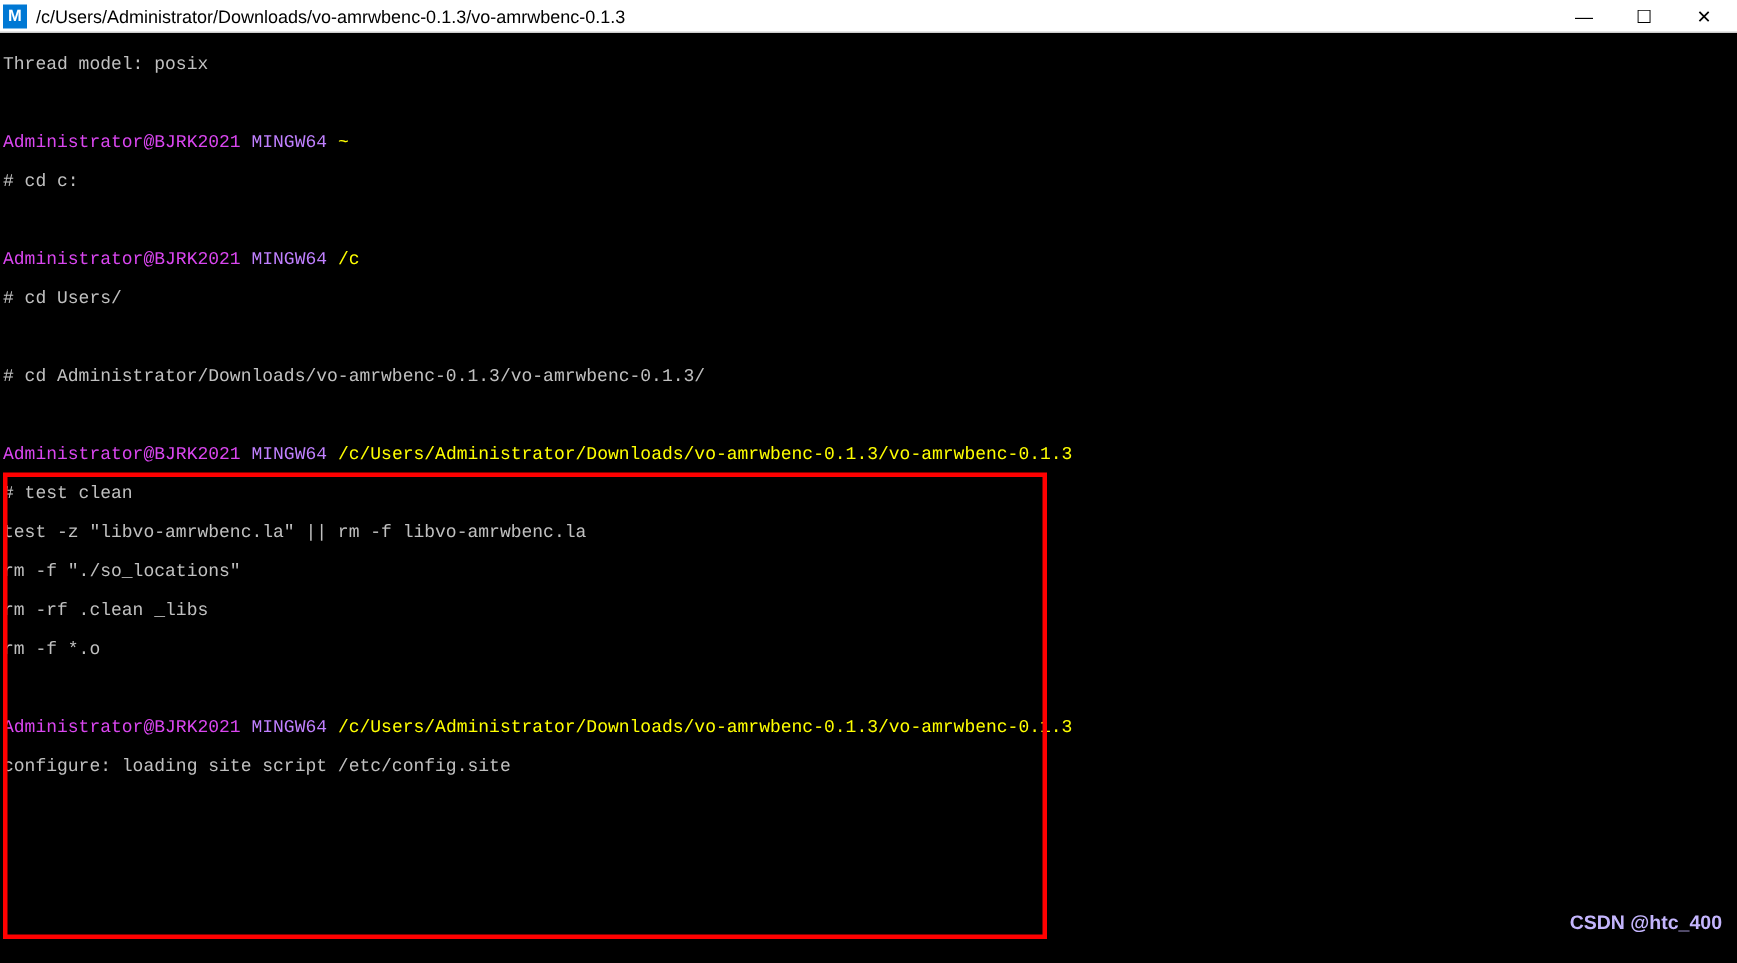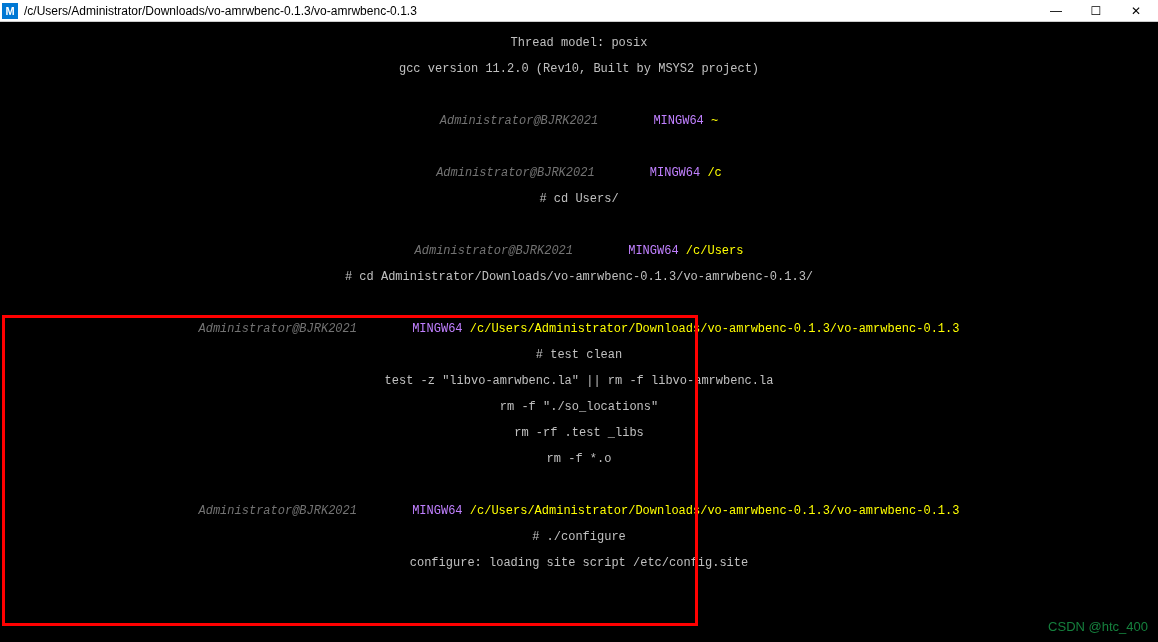--- a/index.html
+++ b/index.html
@@ -57,77 +57,75 @@
       font-size: 12px;
       cursor: pointer;
     }
     .terminal {
       padding: 2px;
       line-height: 13px;
       white-space: pre;
     }
     .line {
       display: block;
-      text-align: center;
     }
-    .green { color: #737373; font-style: italic; }
-    .purple { color: #c080ff; margin-left: 48px; }
+    .green { color: #d946ef; }
+    .purple { color: #c080ff; }
     .yellow { color: #ffff00; }
     .highlight-box {
       border: 3px solid #ff0000;
       position: absolute;
       left: 2px;
       top: 315px;
       width: 696px;
       height: 311px;
       pointer-events: none;
     }
     .watermark {
       position: absolute;
-      bottom: 8px;
+      bottom: 20px;
       right: 10px;
-      color: #15803d;
+      color: #c4b5fd;
       font-family: Arial, sans-serif;
       font-size: 13px;
+      font-weight: bold;
     }
   </style>
 </head>
 <body>
 
 <div class="titlebar">
   <div class="titlebar-icon">M</div>
   <div class="titlebar-text">/c/Users/Administrator/Downloads/vo-amrwbenc-0.1.3/vo-amrwbenc-0.1.3</div>
   <div class="window-controls">
     <div class="win-btn">—</div>
     <div class="win-btn">☐</div>
     <div class="win-btn">✕</div>
   </div>
 </div>
 
 <div class="terminal">
 <span class="line">Thread model: posix</span>
-<span class="line">gcc version 11.2.0 (Rev10, Built by MSYS2 project)</span>
 <span class="line"> </span>
 <span class="line"><span class="green">Administrator@BJRK2021</span> <span class="purple">MINGW64</span> <span class="yellow">~</span></span>
+<span class="line"># cd c:</span>
 <span class="line"> </span>
 <span class="line"><span class="green">Administrator@BJRK2021</span> <span class="purple">MINGW64</span> <span class="yellow">/c</span></span>
 <span class="line"># cd Users/</span>
 <span class="line"> </span>
-<span class="line"><span class="green">Administrator@BJRK2021</span> <span class="purple">MINGW64</span> <span class="yellow">/c/Users</span></span>
 <span class="line"># cd Administrator/Downloads/vo-amrwbenc-0.1.3/vo-amrwbenc-0.1.3/</span>
 <span class="line"> </span>
 <span class="line"><span class="green">Administrator@BJRK2021</span> <span class="purple">MINGW64</span> <span class="yellow">/c/Users/Administrator/Downloads/vo-amrwbenc-0.1.3/vo-amrwbenc-0.1.3</span></span>
 <span class="line"># test clean</span>
 <span class="line">test -z "libvo-amrwbenc.la" || rm -f libvo-amrwbenc.la</span>
 <span class="line">rm -f "./so_locations"</span>
-<span class="line">rm -rf .test _libs</span>
+<span class="line">rm -rf .clean _libs</span>
 <span class="line">rm -f *.o</span>
 <span class="line"> </span>
 <span class="line"><span class="green">Administrator@BJRK2021</span> <span class="purple">MINGW64</span> <span class="yellow">/c/Users/Administrator/Downloads/vo-amrwbenc-0.1.3/vo-amrwbenc-0.1.3</span></span>
-<span class="line"># ./configure</span>
 <span class="line">configure: loading site script /etc/config.site</span>
 
 
 
 
 
 
 
 
 

